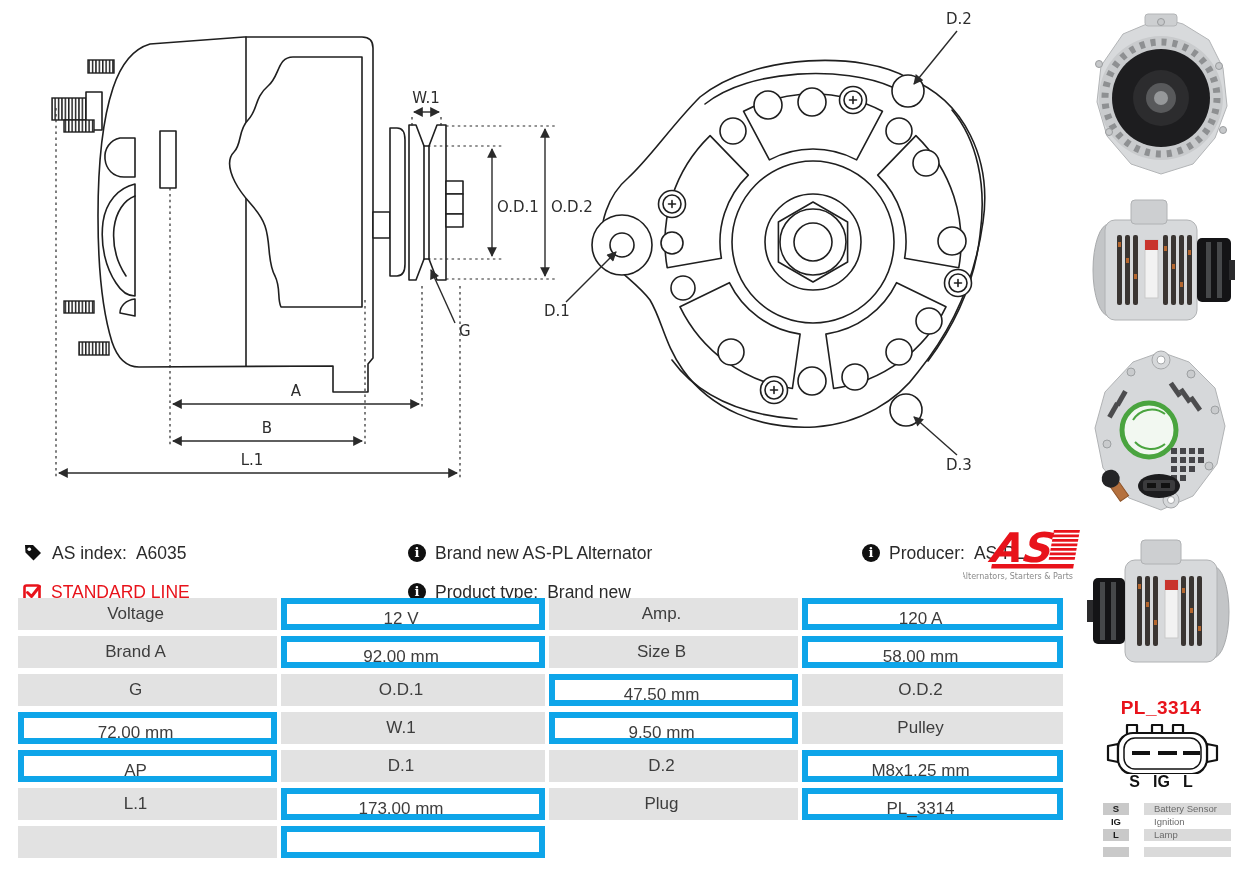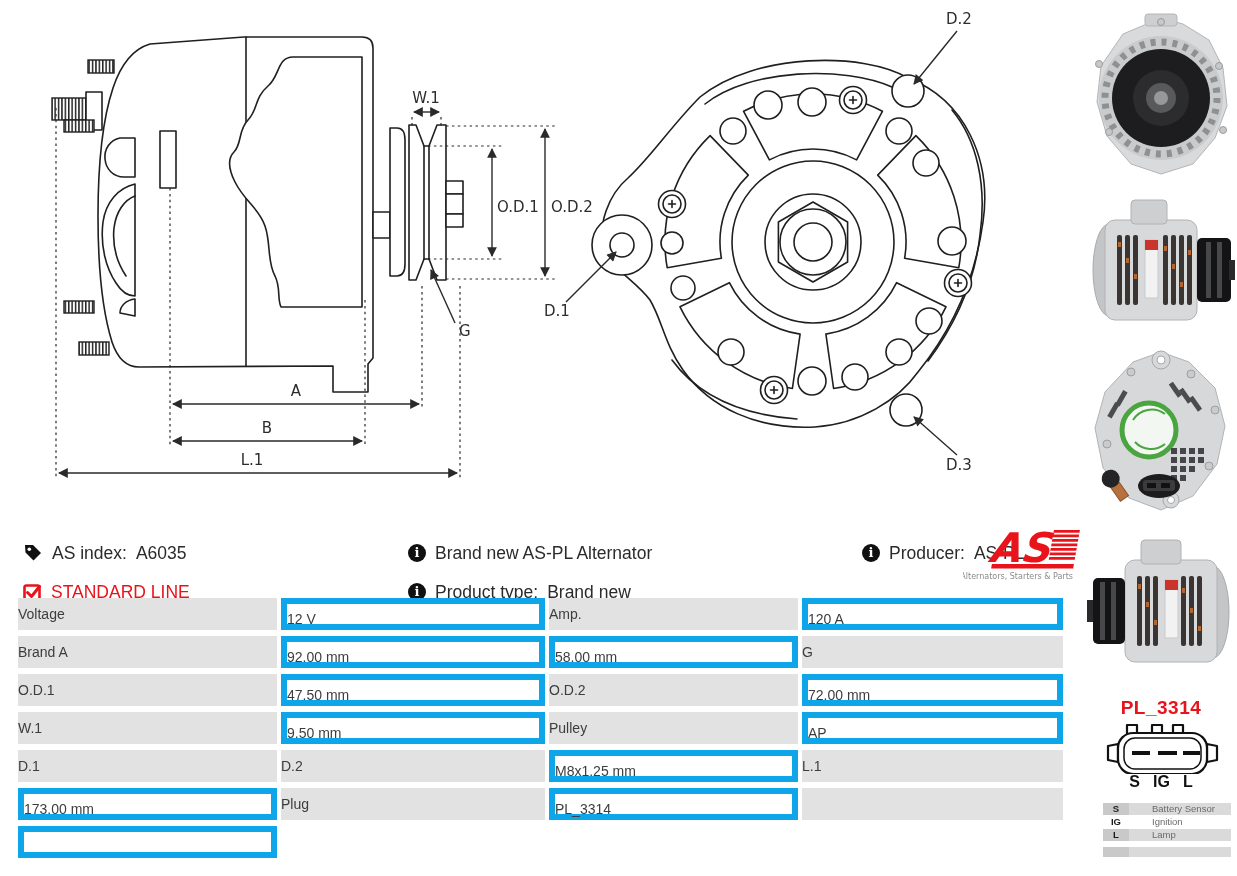--- a/index.html
+++ b/index.html
@@ -16,36 +16,36 @@
   
   .inforow{position:absolute;display:flex;align-items:center;gap:9px;font-size:17.5px;height:22px;white-space:nowrap;margin-top:32px;}
   .b{font-weight:normal;}
   .red{color:var(--accent-red,#e8131b);}
   .iicon{display:inline-block;width:18px;height:18px;border-radius:50%;background:#101010;color:#fff;
          text-align:center;line-height:18px;font-size:13px;font-weight:bold;
          font-family:"DejaVu Serif",serif;flex:0 0 18px;}
   
   #spec-table{position:absolute;left:18px;top:598px;display:grid;
               grid-template-columns:259px 264px 249px 261px;gap:6px 4px;}
-  .cell{height:32px;box-sizing:border-box;font-size:14px;color:#3d3d3d;
-        text-align:left;padding-right:24px;line-height:32px;}
+  .cell{height:32px;box-sizing:border-box;font-size:17px;color:#3d3d3d;
+        text-align:center;padding-right:24px;line-height:32px;}
   .lab{background:#e2e2e2;}
   .val{background:#fff;border:6px solid #0ea5e9;line-height:30px;}
   
   #sidebar{position:absolute;left:1085px;top:0;width:152px;height:876px;}
   .photo{position:absolute;left:0;width:152px;}
   #plug-name{position:absolute;top:697px;left:0;width:100%;text-align:center;
              font-size:19px;font-weight:bold;letter-spacing:.5px;color:var(--accent-red,#e8131b);}
   #plug-drawing{position:absolute;top:712px;left:0;}
   #pin-row{position:absolute;top:773px;left:0;width:100%;display:flex;justify-content:center;
            gap:13px;font-size:16px;font-weight:bold;color:#111;}
   #legend{position:absolute;left:18px;top:803px;width:128px;font-size:9.5px;}
   .lgrow{display:grid;grid-template-columns:26px 1fr;height:12px;line-height:12px;margin-bottom:1px;}
   .lgrow .k{text-align:center;font-weight:bold;color:#1b1b1b;}
-  .lgrow .d{padding-left:23px;color:#6b6b6b;}
+  .lgrow .d{padding-left:10px;color:#6b6b6b;margin-left:15px;}
   .lgrow.gray .k{background:#c9c9c9;}
   .lgrow.gray .d{background:#dadada;}
   .lgrow.blank{margin-top:6px;height:10px;}
   
   #as-logo{position:absolute;left:963px;top:524px;}
 </style>
 </head>
 <body>
 
 <div id="canvas">
@@ -242,20 +242,21 @@
   </svg>
 
   <div id="spec-table">
     <div class="cell lab">Voltage</div>
     <div class="cell val">12 V</div>
     <div class="cell lab">Amp.</div>
     <div class="cell val">120 A</div>
 
     <div class="cell lab">Brand A</div>
     <div class="cell val">92.00 mm</div>
+    <div class="cell lab">Size B</div>
     <div class="cell val">58.00 mm</div>
 
     <div class="cell lab">G</div>
     <div class="cell lab">O.D.1</div>
     <div class="cell val">47.50 mm</div>
 
     <div class="cell lab">O.D.2</div>
     <div class="cell val">72.00 mm</div>
     <div class="cell lab">W.1</div>
     <div class="cell val">9.50 mm</div>

